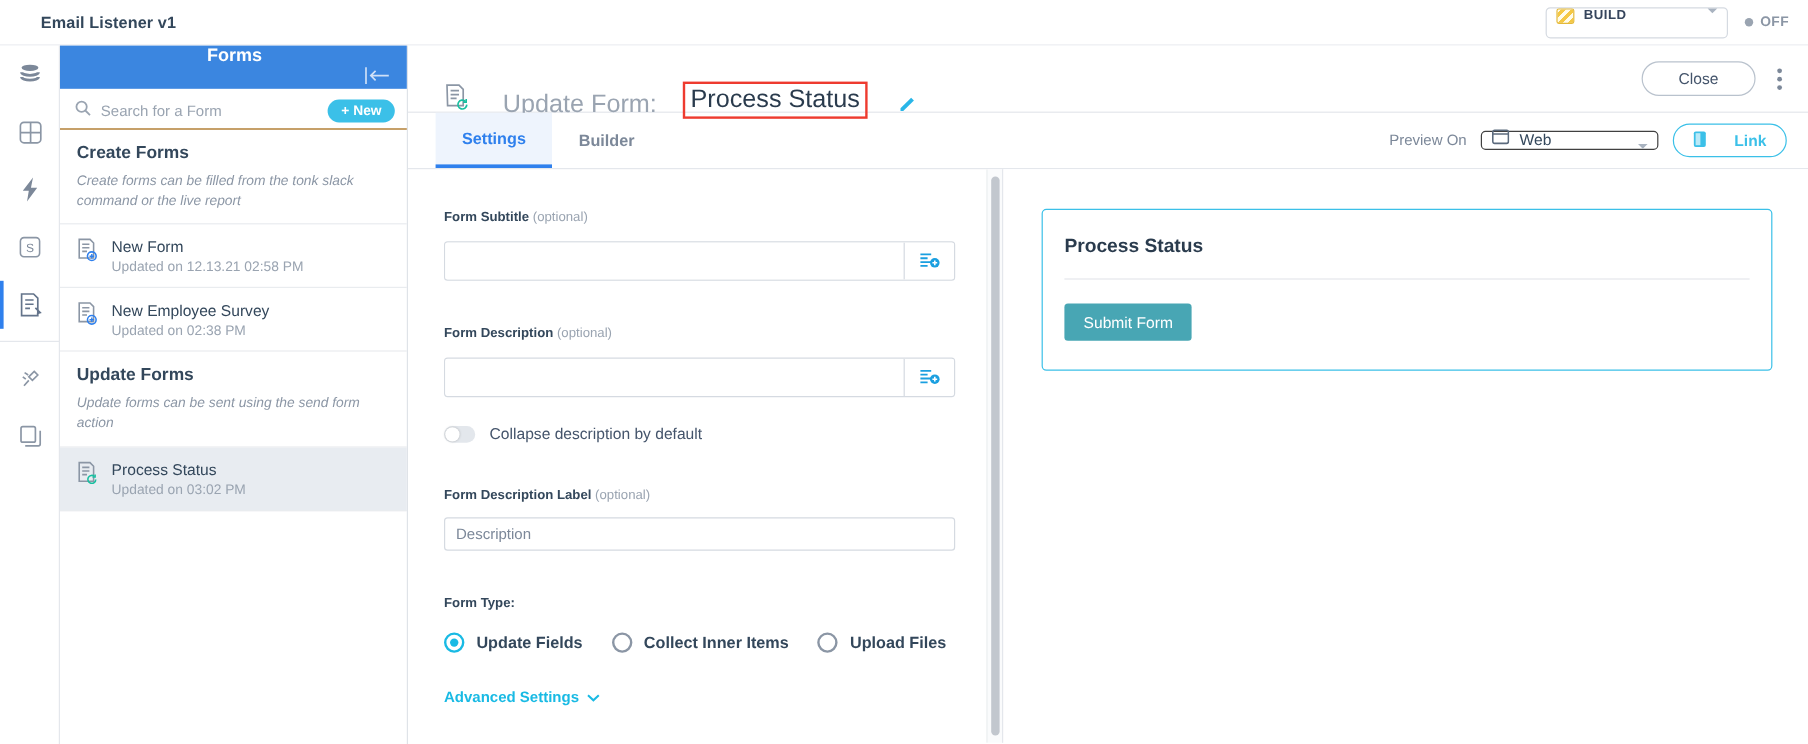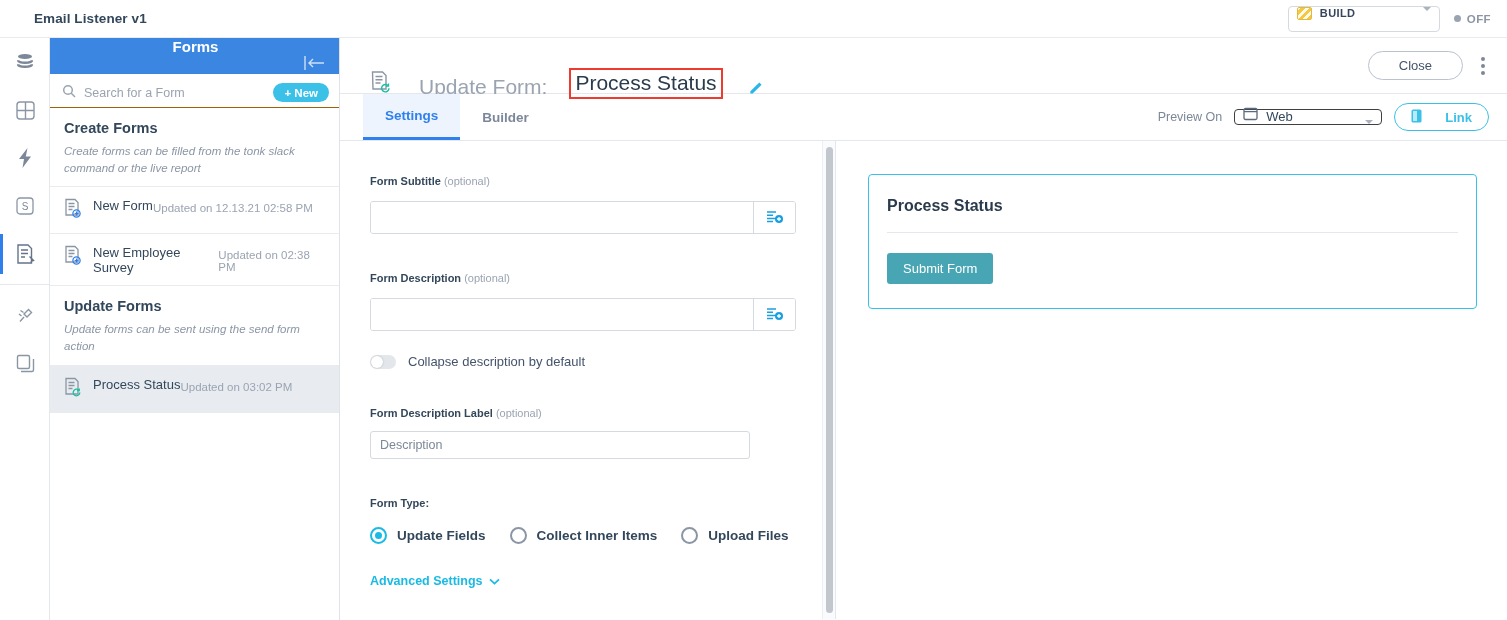--- a/index.html
+++ b/index.html
@@ -91,21 +91,21 @@
   .group-title { font-size: 14.5px; font-weight: bold; color: #33475b; }
   .group-desc {
     font-size: 11.5px; font-style: italic; color: #8b96a5; margin-top: 7px;
     line-height: 1.45;
   }
   .form-row {
     display: flex; align-items: flex-start; padding: 11px 14px 10px 14px;
     border-bottom: 1px solid #e9ecef; cursor: pointer; gap: 10px;
   }
   .form-row.selected { background: #e8ecf1; }
-  .form-row-text { display: flex; flex-direction: row; }
+  .form-row-text { display: flex; flex-direction: column; }
   .form-row-name { font-size: 13px; color: #33475b; }
   .form-row-sub { font-size: 11.5px; color: #9aa4b1; margin-top: 4px; }
 
   
   .main {
     position: absolute; left: 340px; top: 38px; width: 1167px; height: 582px;
     background: #fff;
   }
   .main-head {
     height: 56px; border-bottom: 1px solid #e4e7ec; display: flex;
@@ -167,21 +167,21 @@
   }
   .input-group input {
     flex: 1; border: none; outline: none; padding: 0 10px; font-size: 13px;
     color: #33475b; font-family: "Liberation Sans", sans-serif;
   }
   .input-addon {
     width: 42px; border-left: 1px solid #d5dae1; display: flex;
     align-items: center; justify-content: center; cursor: pointer; background: #fff;
   }
   .plain-input {
-    margin-top: 12px; width: 380px; height: 28px; border: 1px solid #d5dae1;
+    margin-top: 12px; width: 426px; height: 28px; border: 1px solid #d5dae1;
     border-radius: 3px; padding: 0 9px; font-size: 12.5px; color: #44546b;
     outline: none; font-family: "Liberation Sans", sans-serif; background: #fff;
   }
   .plain-input::placeholder { color: #7c8899; }
   .toggle-row { display: flex; align-items: center; gap: 12px; margin-top: 23px; }
   .toggle {
     width: 26px; height: 14px; border-radius: 7px; background: #e3e7ec;
     position: relative; cursor: pointer;
   }
   .toggle::after {

